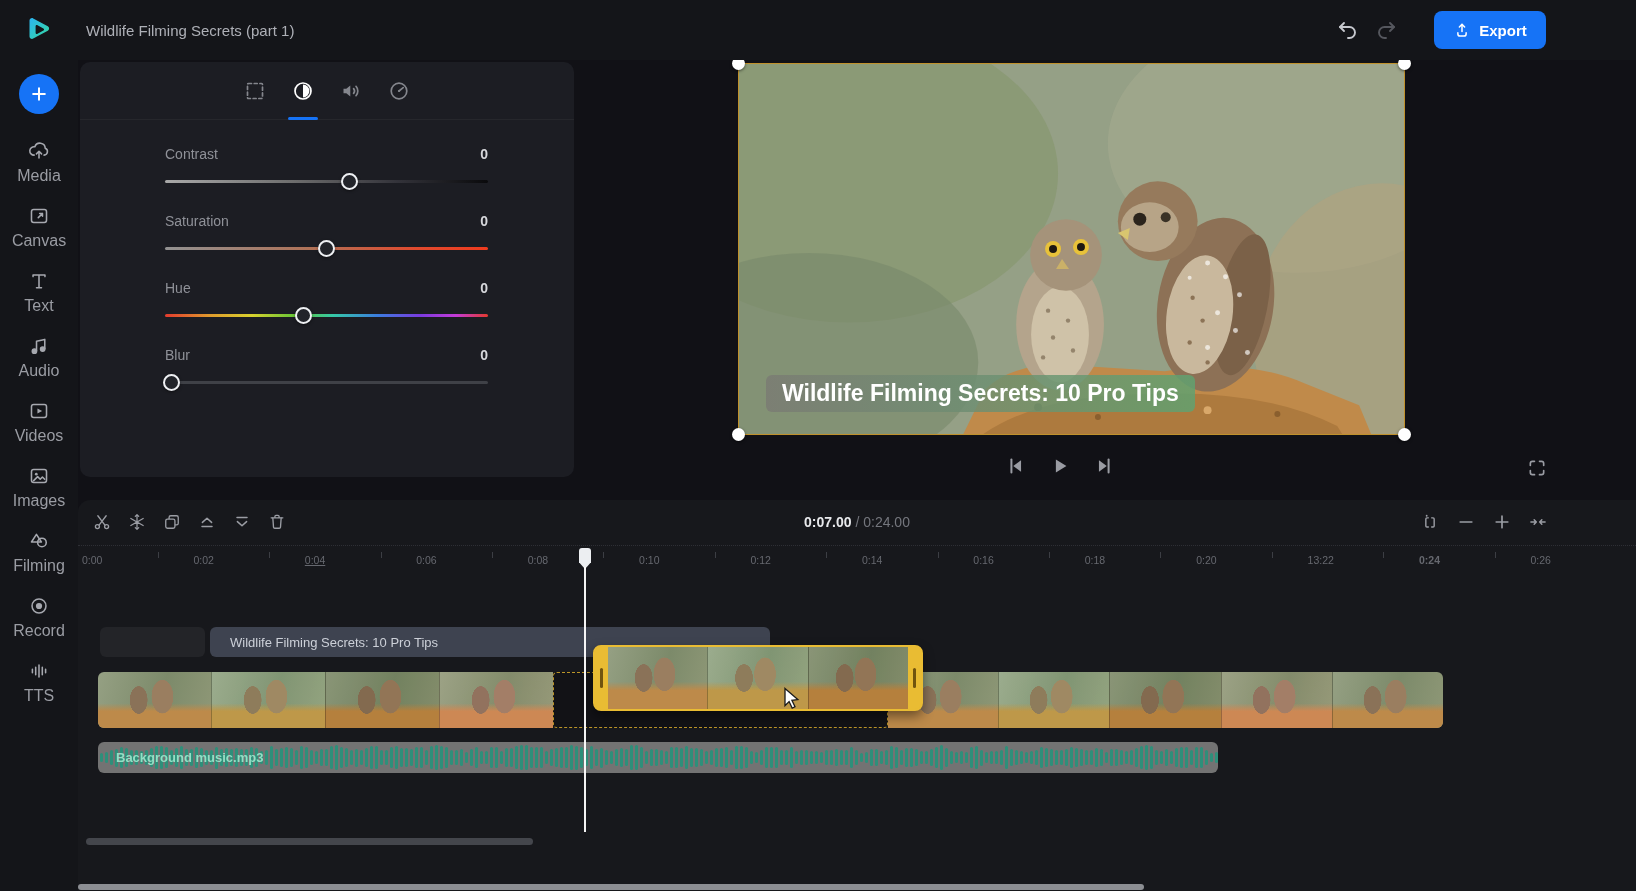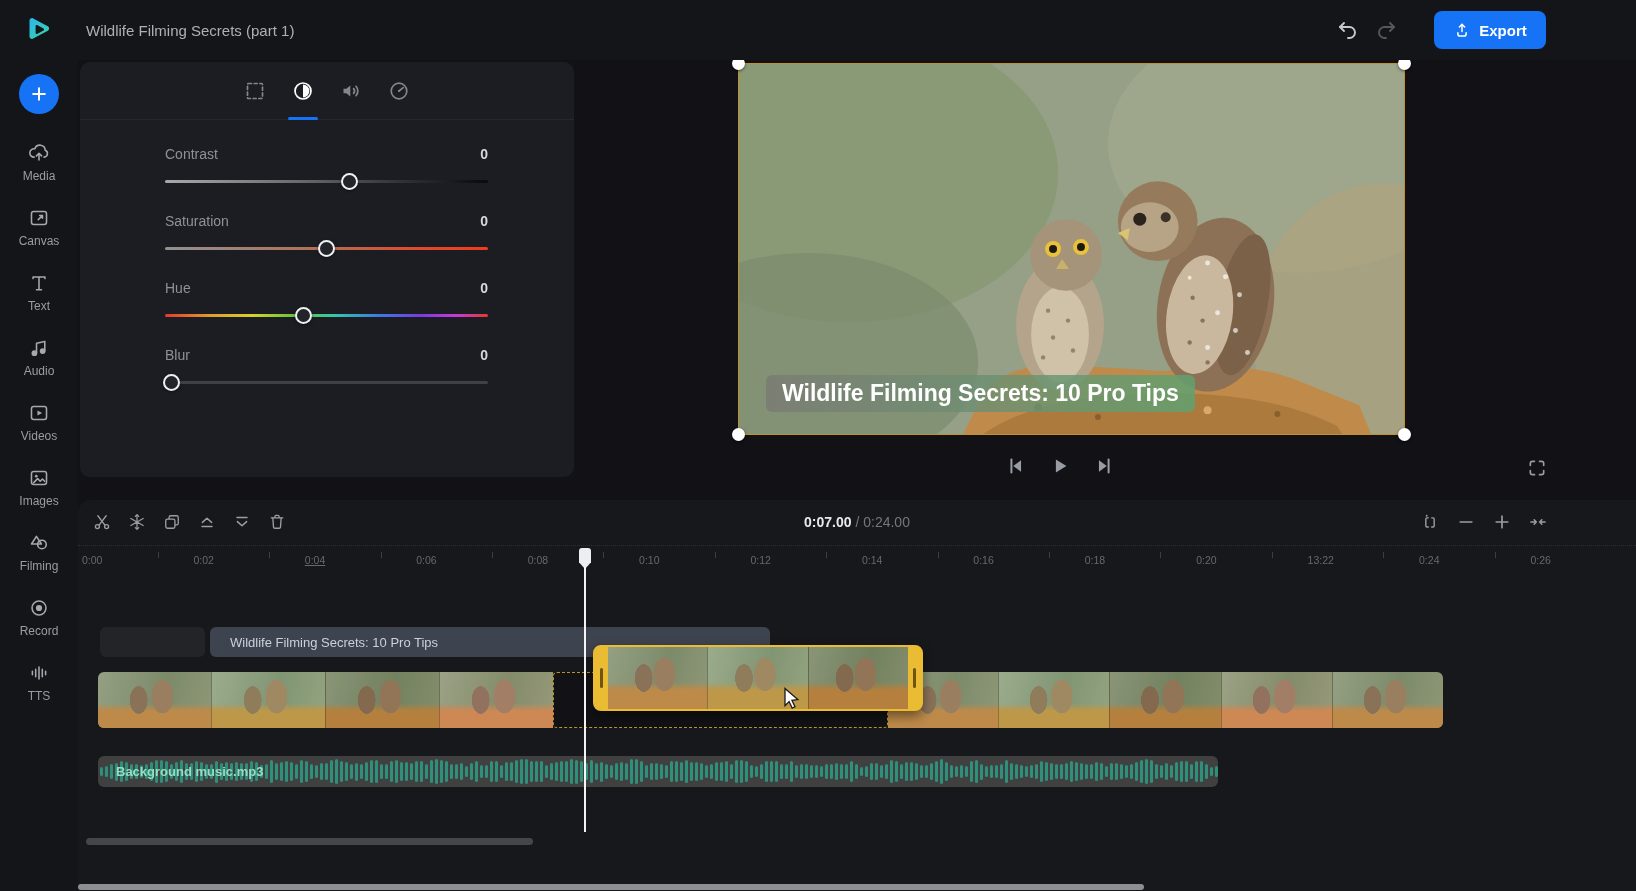--- a/index.html
+++ b/index.html
@@ -21,21 +21,21 @@
   .export-btn svg{width:18px;height:18px}
 
   
   .sidebar{position:absolute;left:0;top:60px;width:78px;height:831px;background:#141519;z-index:25}
   .add-btn{position:absolute;left:19px;top:14px;width:40px;height:40px;border-radius:50%;background:#1673f6;
            color:#fff;display:flex;align-items:center;justify-content:center;cursor:pointer}
   .side-items{position:absolute;left:0;top:70px;width:78px;display:flex;flex-direction:column}
   .side-item{height:65px;display:flex;flex-direction:column;align-items:center;justify-content:center;
              gap:5px;cursor:pointer;color:#a6a8af}
   .side-item .side-ic{width:22px;height:22px}
-  .side-item .side-lab{font-size:12px;color:#9a9ca3}
+  .side-item .side-lab{font-size:16px;color:#9a9ca3}
 
   
   .panel{position:absolute;left:80px;top:62px;width:494px;height:415px;background:#1c1d23;border-radius:10px;z-index:5}
   .tabs{height:58px;display:flex;justify-content:center;align-items:center;gap:24px;border-bottom:1px solid #26272c}
   .tab{position:relative;width:24px;height:24px;color:#84868d;cursor:pointer}
   .tab.active{color:#fff}
   .tab.active::after{content:'';position:absolute;left:-3px;right:-3px;bottom:-17px;height:3px;
                      background:#1673f6;border-radius:2px}
   .sliders{padding:26px 86px 0 85px}
   .slider-row{margin-bottom:23px}
@@ -95,21 +95,21 @@
   .thumb.v4{filter:hue-rotate(-10deg) brightness(1.02)}
   .drop-slot{position:absolute;left:475px;top:172px;width:335px;height:56px;border:1.5px dashed #bb9428;
              border-radius:4px;background:rgba(14,14,18,.55);z-index:1}
   .drag-clip{position:absolute;left:515px;top:145px;width:330px;height:66px;border:2px solid #e9bc33;
              border-radius:8px;background:#e9bc33;display:flex;overflow:hidden;cursor:grabbing;z-index:4;
              box-shadow:0 5px 12px rgba(0,0,0,.45)}
   .clip-handle{flex:0 0 13px;background:#e9bc33;display:flex;align-items:center;justify-content:center;cursor:ew-resize}
   .clip-grip{width:3px;height:20px;border-radius:2px;background:rgba(92,66,8,.85)}
   .clip-inner{flex:1;display:flex;overflow:hidden}
 
-  .audio-clip{position:absolute;left:20px;top:256px;width:1120px;height:31px;background:#404040;border-radius:6px;
+  .audio-clip{position:absolute;left:20px;top:242px;width:1120px;height:31px;background:#737373;border-radius:6px;
               overflow:hidden;cursor:pointer}
   .wave{position:absolute;inset:0;display:flex;align-items:center;padding:0 2px}
   .wave span{flex:0 0 3px;margin-right:2px;background:#2e8f7a;border-radius:1.5px}
   .audio-label{position:absolute;left:18px;top:0;height:31px;display:flex;align-items:center;z-index:2;
                font-size:13px;font-weight:700;color:#93dfc5}
 
   .playhead{position:absolute;left:501px;top:48px;width:12px;height:284px;z-index:6;cursor:ew-resize}
   .ph-head{position:absolute;left:0;top:0;width:12px;height:21px;background:#eceef1;
            border-radius:3px 3px 2px 2px;clip-path:polygon(0 0,100% 0,100% 68%,50% 100%,0 68%)}
   .ph-line{position:absolute;left:5px;top:19px;width:2px;height:265px;background:rgba(255,255,255,.95)}
@@ -499,21 +499,21 @@
         <span class="r-lab" style="left: 783.94px;">0:14</span>
         <span class="r-tick" style="left: 859.65px;"></span>
         <span class="r-lab" style="left: 895.36px;">0:16</span>
         <span class="r-tick" style="left: 971.07px;"></span>
         <span class="r-lab" style="left: 1006.78px;">0:18</span>
         <span class="r-tick" style="left: 1082.49px;"></span>
         <span class="r-lab" style="left: 1118.2px;">0:20</span>
         <span class="r-tick" style="left: 1193.91px;"></span>
         <span class="r-lab" style="left: 1229.62px;">13:22</span>
         <span class="r-tick" style="left: 1305.33px;"></span>
-        <span class="r-lab" style="left: 1341.04px;">0:24</span>
+        <span class="r-lab" style="left: 1341.04px; font-weight: bold;">0:24</span>
         <span class="r-tick" style="left: 1416.75px;"></span>
         <span class="r-lab" style="left: 1452.46px;">0:26</span>
       </div>
 
     <div class="track-text-a"></div>
     <div class="track-text-b">
       <span>Wildlife Filming Secrets: 10 Pro Tips</span>
     </div>
 
     <div class="vrow vrow-a">

